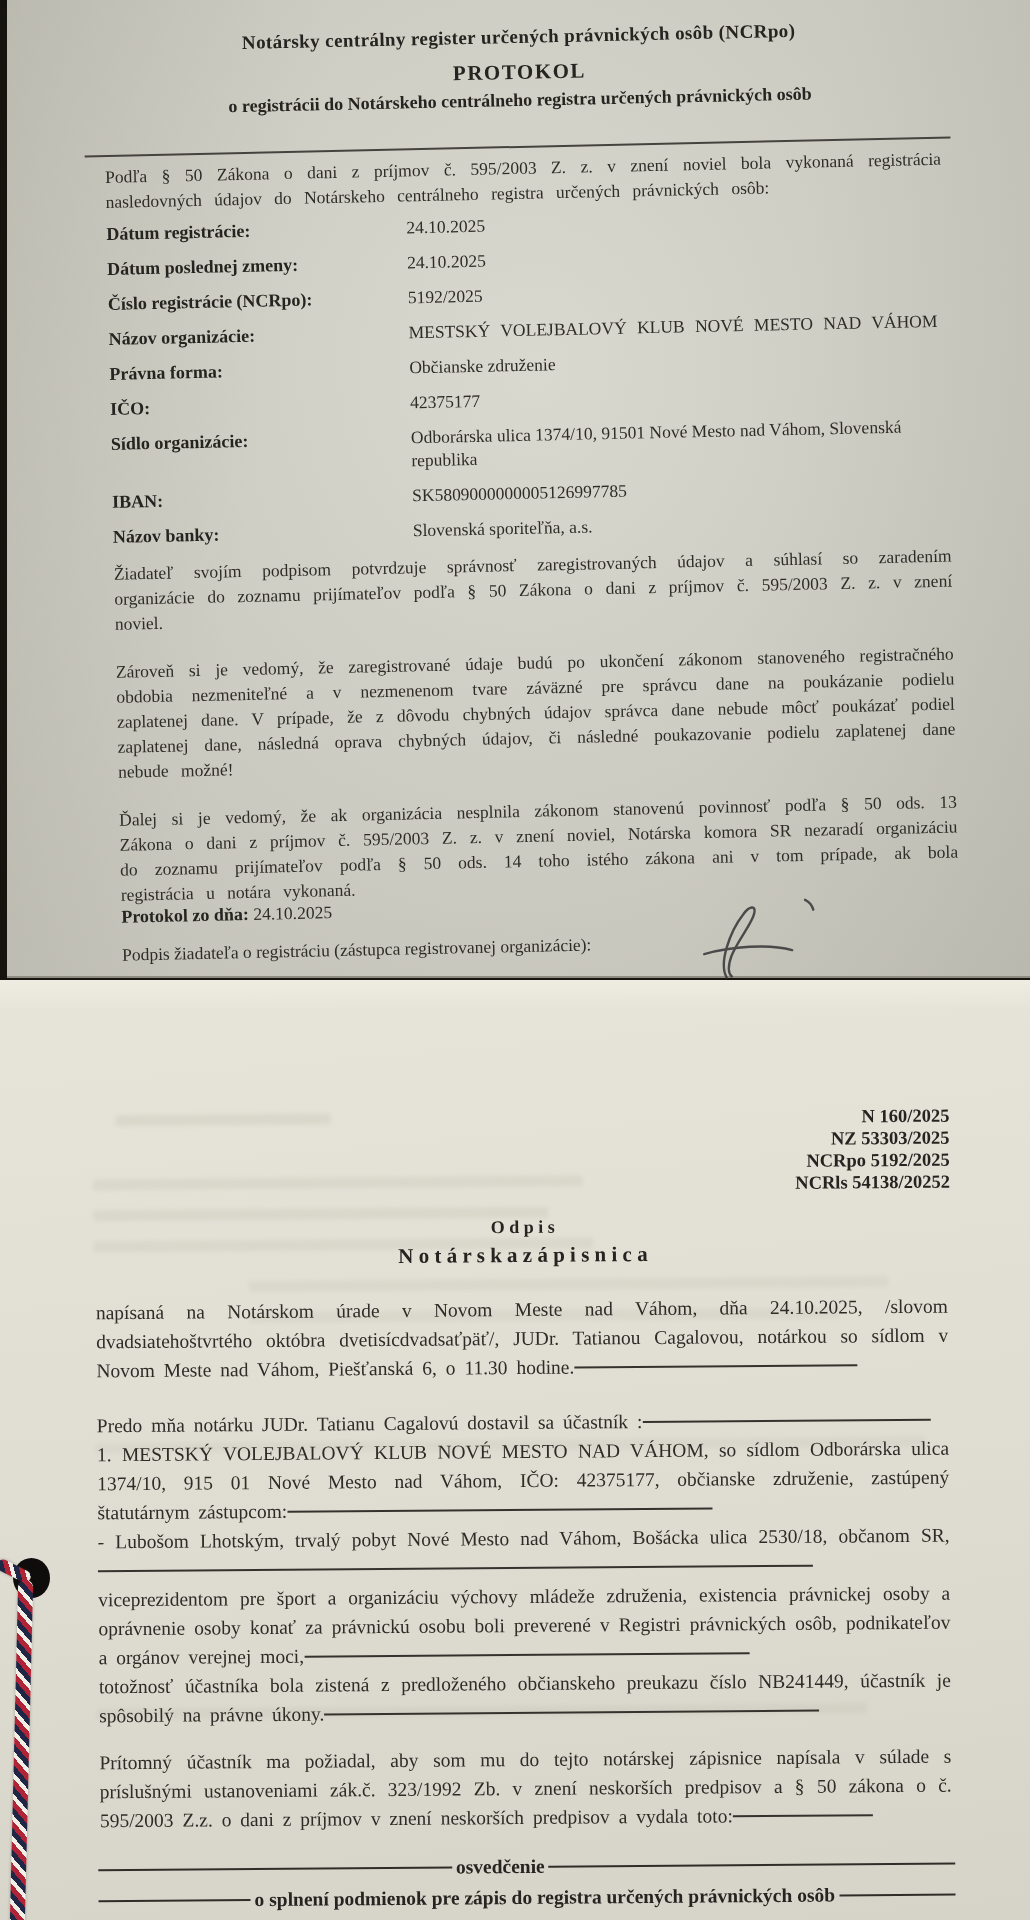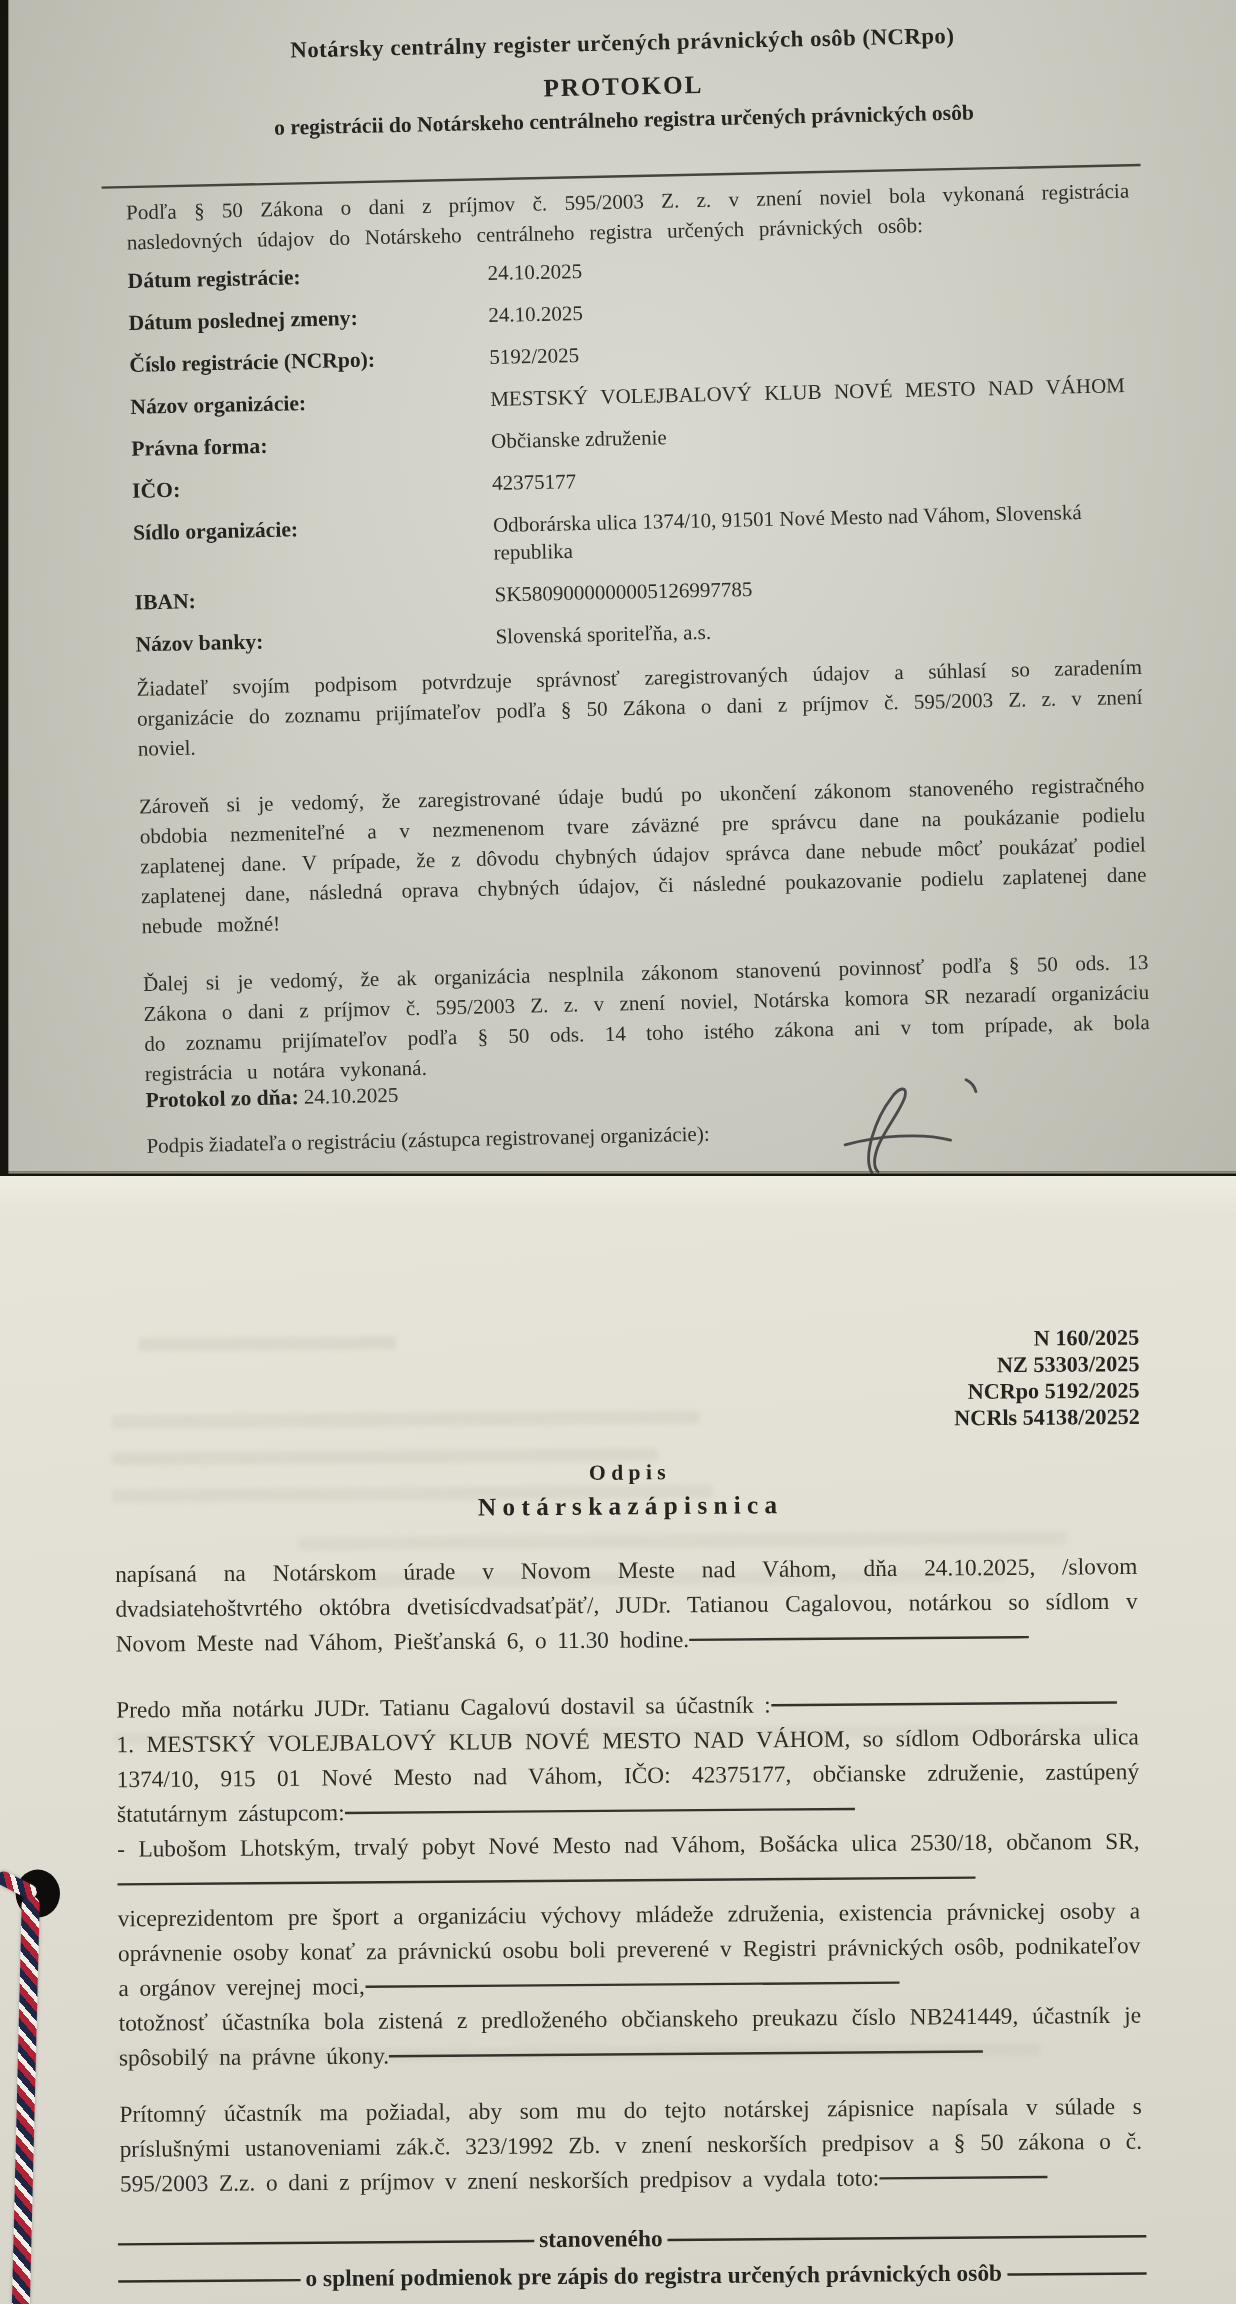--- a/index.html
+++ b/index.html
@@ -182,21 +182,21 @@
       <p><span>viceprezidentom pre šport a organizáciu výchovy mládeže združenia, existencia právnickej osoby a oprávnenie osoby konať za právnickú osobu boli preverené v Registri právnických osôb, podnikateľov a orgánov verejnej moci,</span><span class="fill" style="width:445px;"></span></p>
       <p><span>totožnosť účastníka bola zistená z predloženého občianskeho preukazu číslo NB241449, účastník je spôsobilý na právne úkony.</span><span class="fill" style="width:495px;"></span></p>
     </div>
 
     <div class="deed-body" style="top:765px;">
       <p><span>Prítomný účastník ma požiadal, aby som mu do tejto notárskej zápisnice napísala v súlade s príslušnými ustanoveniami zák.č. 323/1992 Zb. v znení neskorších predpisov a § 50 zákona o č. 595/2003 Z.z. o dani z príjmov v znení neskorších predpisov a vydala toto:</span><span class="fill" style="width:140px;"></span></p>
     </div>
 
     <div class="osv-line" style="top:876px;">
       <span class="line grow"></span>
-      <span class="word">stanoveného</span>
+      <span class="word">osvedčenie</span>
       <span class="line" style="flex:1.15;"></span>
     </div>
     <div class="osv-line" style="top:907px;">
       <span class="line" style="flex:0 0 152px;"></span>
       <span class="word">o splnení podmienok pre zápis do registra určených právnických osôb</span>
       <span class="line grow"></span>
     </div>
   </div>
 
   <div class="hole"></div>

